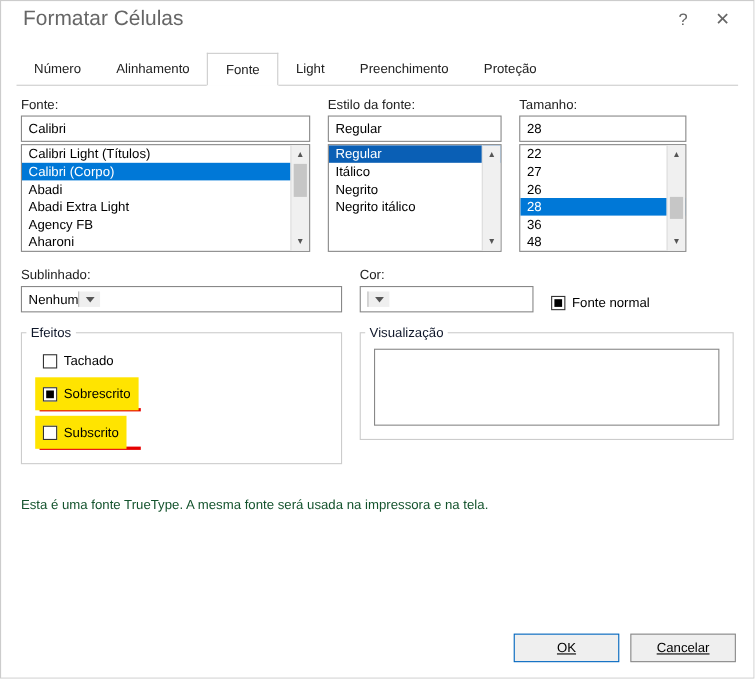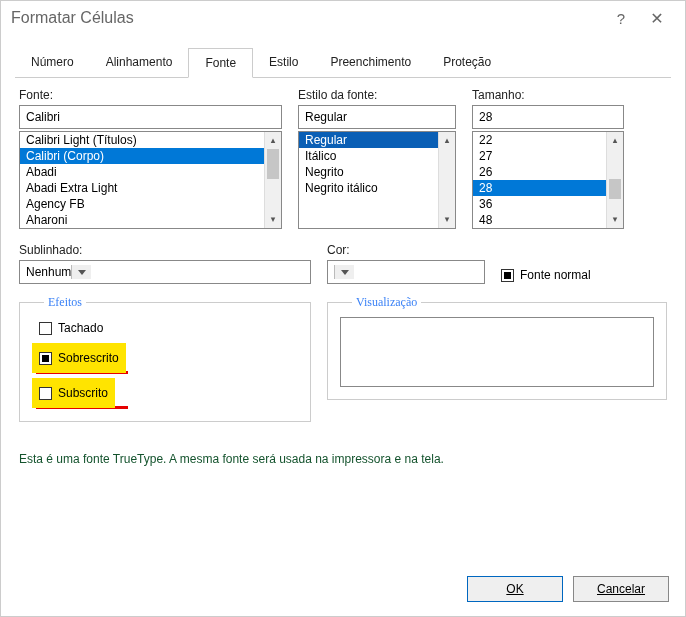--- a/index.html
+++ b/index.html
@@ -1,19 +1,19 @@
 <!DOCTYPE html>
 <html><head>
 <meta charset="utf-8">
 <style>
   * { box-sizing: border-box; font-family: "Segoe UI", Tahoma, sans-serif; font-size: 12px; }
   body { margin: 0; background: #fff; }
   .dialog { width: 686px; height: 617px; background: #fff; border: 1px solid #ccc; position: relative; }
   .titlebar { height: 34px; display: flex; align-items: center; padding: 0 10px; color: #666; }
-  .titlebar .title { flex: 1; font-size: 16px; }
+  .titlebar .title { flex: 1; font-size: 19px; margin-left: 10px; }
   .titlebar .help-icon, .titlebar .close-icon { width: 36px; text-align: center; font-size: 15px; color: #666; cursor: default; }
   .titlebar .close-icon { font-size: 16px; font-weight: 300; }
   .tabs { display: flex; border-bottom: 1px solid #ccc; margin: 12px 14px 0 14px; }
   .tab { padding: 7px 16px 7px 16px; cursor: default; color: #222; position: relative; top: 1px; }
   .tab.active { border: 1px solid #ccc; border-bottom: 1px solid #fff; background: #fff; }
   .panel { padding: 10px 18px 0 18px; }
   .row { display: flex; gap: 16px; }
   .col { display: flex; flex-direction: column; }
   .col-font { width: 263px; }
   .col-style { width: 158px; }
@@ -30,21 +30,21 @@
   .row2 { display: flex; gap: 16px; margin-top: 14px; }
   .col-under { width: 292px; }
   .col-color { width: 158px; }
   .col-norm { flex: 1; display: flex; align-items: flex-end; padding-bottom: 2px; }
   .combo { display: flex; align-items: center; justify-content: flex-start; }
   .combo .arrow { width: 20px; height: 100%; display: flex; align-items: center; justify-content: center; border-left: 1px solid #bbb; background: #efefef; margin: -4px -6px -4px 0; }
   .check { display: flex; align-items: center; gap: 6px; }
   .check .box { width: 13px; height: 13px; border: 1px solid #333; display: inline-flex; align-items: center; justify-content: center; background: #fff; }
   .check .box .fill { width: 7px; height: 7px; background: #000; }
   .groupbox { border: 1px solid #ccc; padding: 10px 12px 12px 12px; position: relative; margin-top: 18px; }
-  .groupbox .legend { position: absolute; top: -8px; left: 24px; background: #fff; padding: 0 4px; color: #3b82f6; font-family: Liberation Serif, serif; }
+  .groupbox .legend { position: absolute; top: -8px; left: 4px; background: #fff; padding: 0 4px; color: #0f172a; }
   .effects { width: 292px; }
   .effects .check { margin: 6px 4px; padding: 2px 3px; }
   .hl { background: #ffe400; display: inline-flex; }
   .redline { border-bottom: 3px solid #e60000; display: block; width: 92px; margin-left: 4px; margin-top: -2px; }
   .preview { flex: 1; }
   .preview-box { border: 1px solid #888; height: 70px; margin-top: 4px; }
   .footer-text { margin: 30px 18px 0 18px; color: #14532d; }
   .buttons { position: absolute; right: 16px; bottom: 14px; display: flex; gap: 10px; text-decoration: underline; }
   .btn { width: 96px; height: 26px; border: 1px solid #888; background: #efefef; display: flex; align-items: center; justify-content: center; cursor: default; }
   .btn.primary { border: 1.5px solid #0067c0; }
@@ -58,21 +58,21 @@
   <div class="titlebar">
     <span class="title">Formatar Células</span>
     <span class="help-icon">?</span>
     <span class="close-icon">✕</span>
   </div>
 
   <div class="tabs">
     <div class="tab">Número</div>
     <div class="tab">Alinhamento</div>
     <div class="tab active">Fonte</div>
-    <div class="tab">Estilo</div>
+    <div class="tab">Light</div>
     <div class="tab">Preenchimento</div>
     <div class="tab">Proteção</div>
   </div>
 
   <div class="panel">
 
     <div class="row">
       <div class="col col-font">
         <span class="lbl"><span>Fonte:</span></span>
         <input type="text" value="Calibri" style="">

